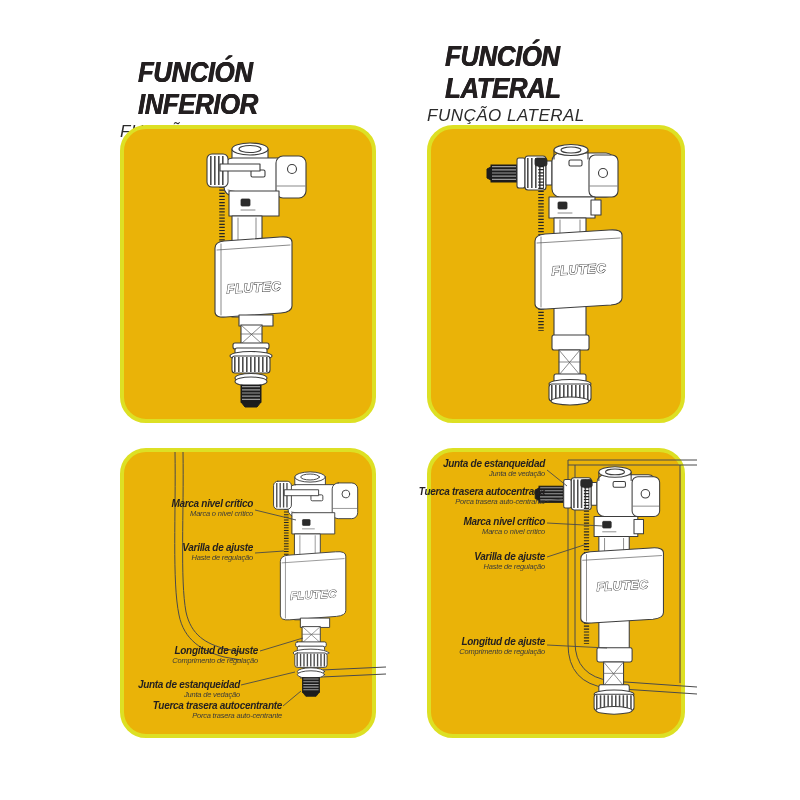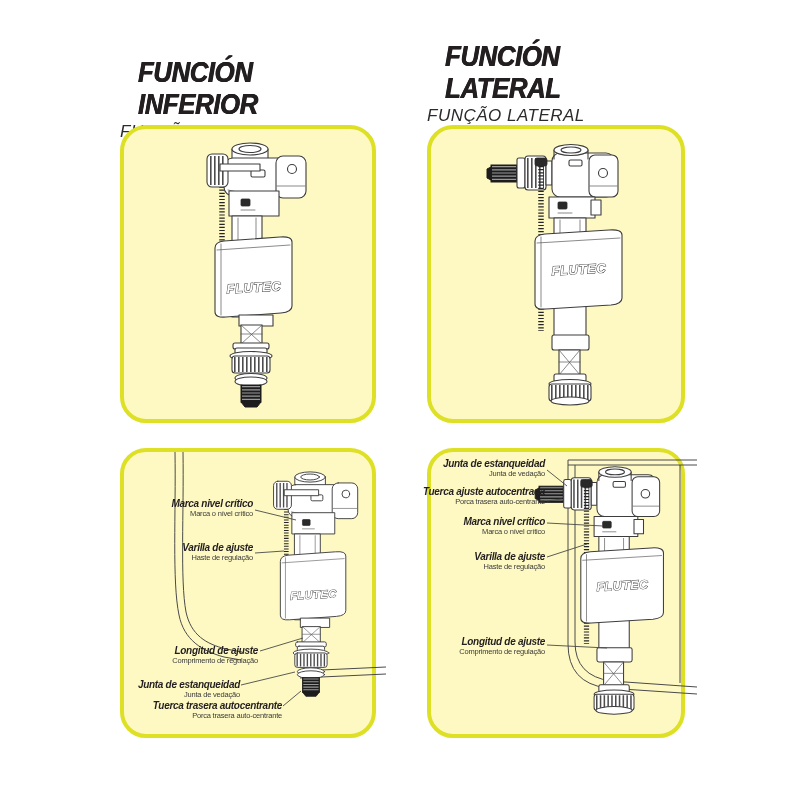--- a/index.html
+++ b/index.html
@@ -5,42 +5,42 @@
   :root{ --accent:#dde024; --ink:#231f20; --line:#3d3d3d; }
   html,body{margin:0;padding:0;background:#fff;}
   body{width:800px;height:800px;position:relative;font-family:"Liberation Sans",sans-serif;color:var(--ink);overflow:hidden;}
 
   .hdr{position:absolute;}
   .hdr-title{font-style:italic;font-weight:700;font-size:30px;letter-spacing:-0.5px;
              transform:scaleX(0.86);transform-origin:center;
              text-shadow:0.5px 0 0 currentColor,-0.3px 0 0 currentColor;line-height:32px;}
   .hdr-sub{font-style:italic;font-weight:400;font-size:17px;letter-spacing:0.5px;line-height:20px;margin-top:2px;color:#2b2b2b;}
 
-  .panel{position:absolute;border:4px solid var(--accent);border-radius:26px;box-sizing:border-box;background:#fef9c3;}
+  .panel{position:absolute;border:4px solid var(--accent);border-radius:26px;box-sizing:border-box;background:#eab308;}
   .panel svg{position:absolute;left:0;top:0;overflow:visible;}
 
   
   .ln{stroke:var(--line);stroke-width:1.1;fill:none;stroke-linejoin:round;stroke-linecap:round;}
   .f{fill:#ffffff;}
   .thin{stroke-width:0.7;stroke:#585858;}
   .lnd{fill:#2a2a2a;stroke:#2a2a2a;stroke-width:0.8;}
   .thread{stroke:#262626;stroke-width:5.5;stroke-dasharray:1.2 1.9;fill:none;}
   .ribs{stroke:#4c4c4c;stroke-dasharray:1.6 2.4;fill:none;}
   .dark{fill:#1d1d1d;stroke:#1d1d1d;}
   .darkband{stroke:#ffffff;opacity:0.55;stroke-dasharray:1.2 2;fill:none;}
   .wall{stroke:#4a4a4a;stroke-width:1;fill:none;}
   .leader{stroke:#4a4a4a;stroke-width:0.9;fill:none;}
   .brandtext{fill:#ffffff;stroke:#2e2e2e;stroke-width:0.9;paint-order:stroke;
              font-family:"Liberation Sans",sans-serif;font-weight:700;font-style:italic;
              font-size:13px;letter-spacing:0.6px;text-anchor:middle;}
   .brandtext.small{font-size:13px;}
 
   .lbl{position:absolute;text-align:right;white-space:nowrap;}
   .lbl-main{font-style:italic;font-weight:700;font-size:10px;letter-spacing:-0.3px;line-height:11px;}
-  .lbl-sub{font-weight:400;font-size:7.5px;letter-spacing:-0.2px;line-height:9px;color:#3a3a3a;}
+  .lbl-sub{font-style:italic;font-weight:400;font-size:7.5px;letter-spacing:-0.2px;line-height:9px;color:#3a3a3a;}
 </style>
 </head>
 <body>
 
 <svg width="0" height="0" style="position:absolute" aria-hidden="true">
   <defs>
 
     <g id="valve-bottom">
 
       <line class="thread" x1="98" y1="42" x2="98" y2="118"></line>
@@ -222,21 +222,21 @@
       <path class="leader" d="M116,71 L172,74"></path>
       <path class="leader" d="M116,105 L156,92"></path>
       <path class="leader" d="M116,193 L176,196"></path>
     </g>
   </svg>
   <div class="lbl" style="top:6px;right:136px;">
     <div class="lbl-main">Junta de estanqueidad</div>
     <div class="lbl-sub">Junta de vedação</div>
   </div>
   <div class="lbl" style="top:34px;right:136px;">
-    <div class="lbl-main">Tuerca ajuste autocentrada</div>
+    <div class="lbl-main">Tuerca trasera autocentrada</div>
     <div class="lbl-sub">Porca trasera auto-centrante</div>
   </div>
   <div class="lbl" style="top:64px;right:136px;">
     <div class="lbl-main">Marca nivel crítico</div>
     <div class="lbl-sub">Marca o nível crítico</div>
   </div>
   <div class="lbl" style="top:99px;right:136px;">
     <div class="lbl-main">Varilla de ajuste</div>
     <div class="lbl-sub">Haste de regulação</div>
   </div>

